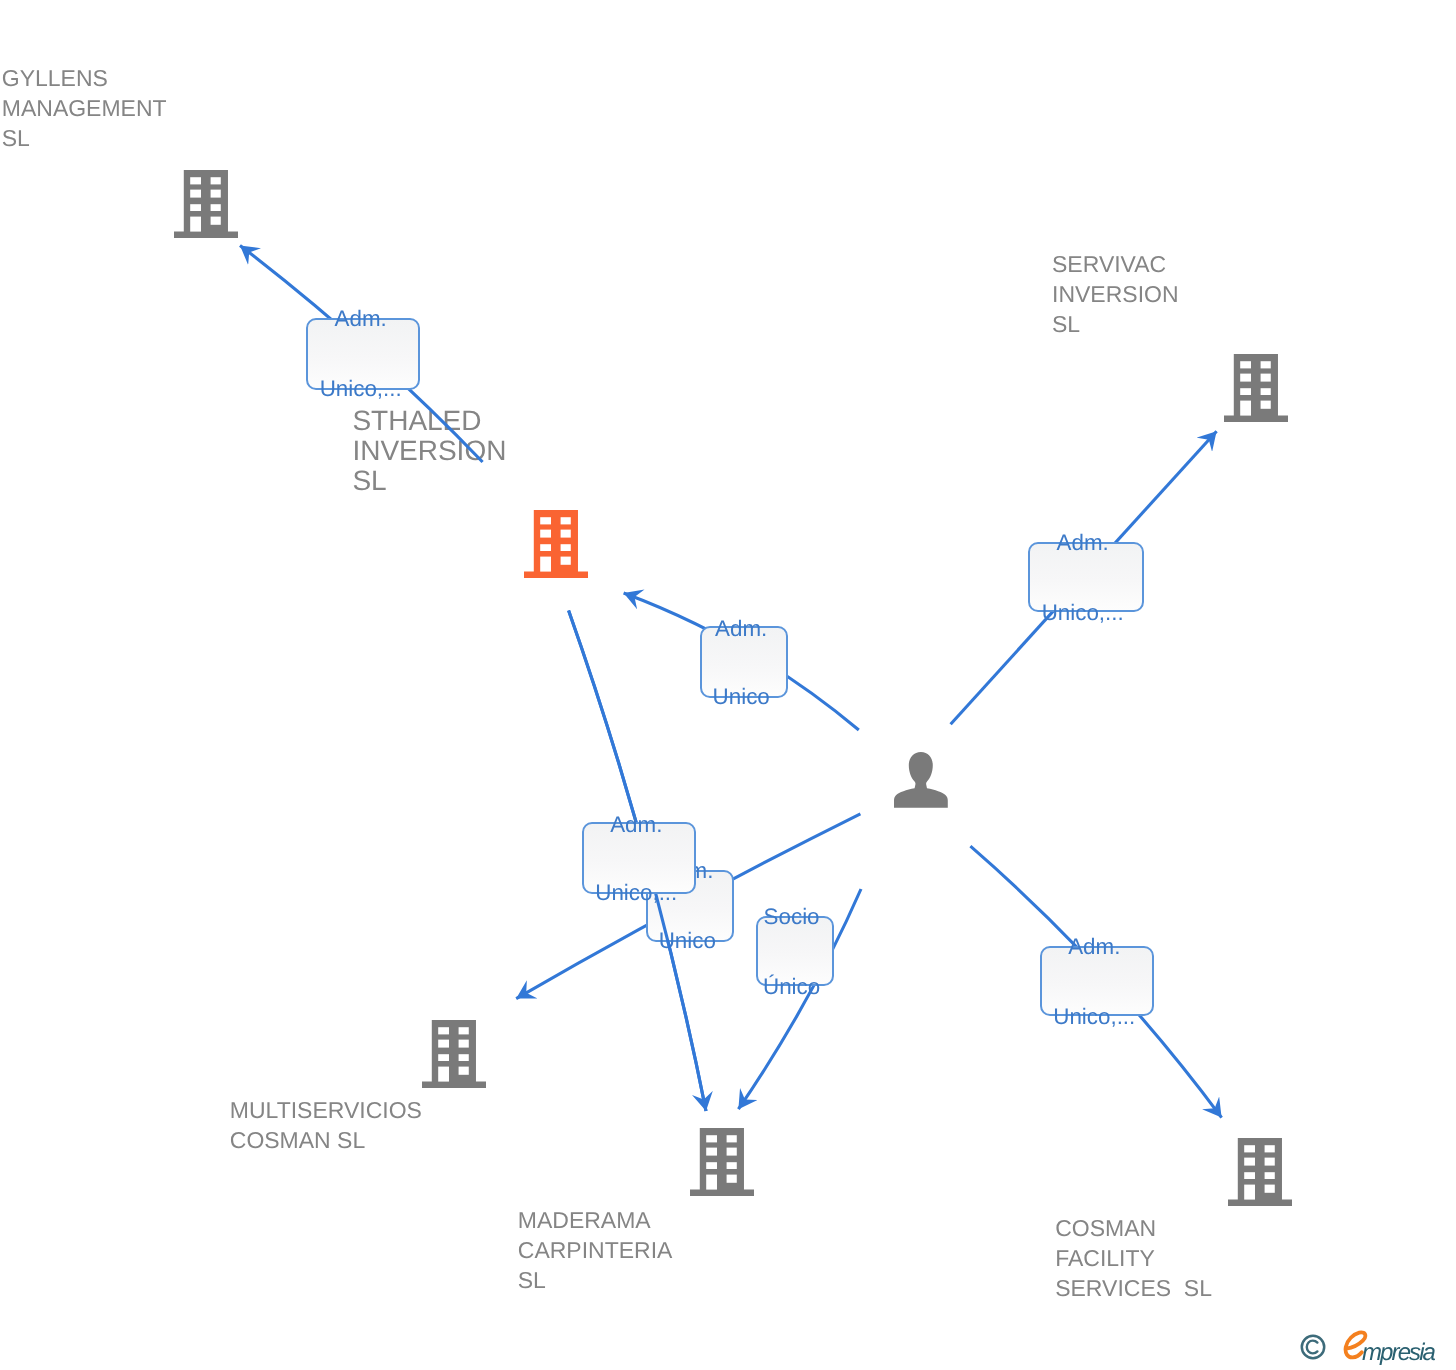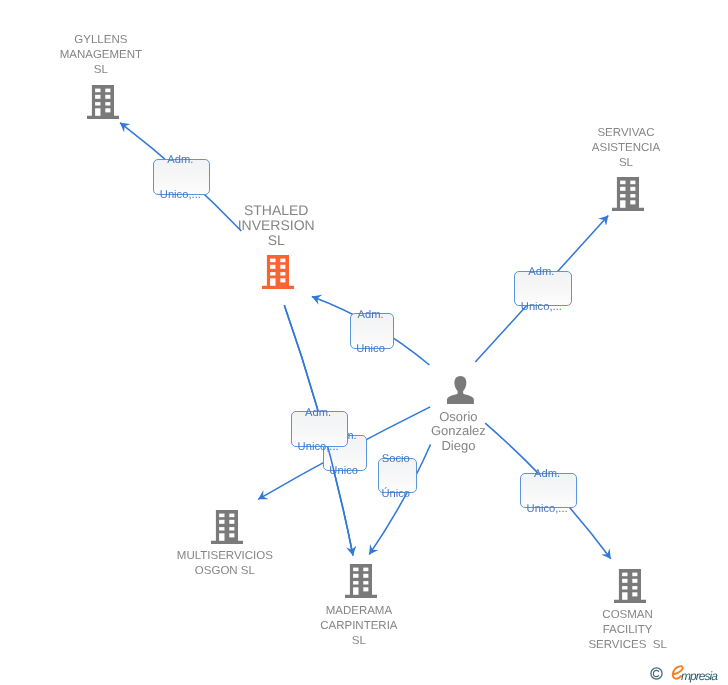--- a/index.html
+++ b/index.html
@@ -5,21 +5,21 @@
 <style>
   html,body{margin:0;padding:0;background:#ffffff;}
   body{width:728px;height:685px;overflow:hidden;position:relative;
        font-family:"Liberation Sans", sans-serif;
        -webkit-font-smoothing:antialiased;text-rendering:geometricPrecision;
        transform:translateZ(0);}
   #stage{position:absolute;left:0;top:0;width:728px;height:685px;overflow:hidden;}
   svg#edges{position:absolute;left:0;top:0;width:728px;height:685px;pointer-events:none;z-index:1;}
   svg#edges-over{position:absolute;left:0;top:0;width:728px;height:685px;pointer-events:none;z-index:3;}
   .node-icon{position:absolute;line-height:0;}
-  .node-label{position:absolute;text-align:center;color:#858585;
+  .node-label{position:absolute;text-align:left;color:#858585;
               font-size:11.5px;line-height:15.2px;font-weight:normal;white-space:pre;}
   .person-label{position:absolute;text-align:center;color:#858585;
               font-size:13px;line-height:14.85px;font-weight:normal;white-space:pre;}
   .reltag{position:absolute;box-sizing:border-box;z-index:2;
           border:1.5px solid #5b95db;border-radius:5px;
           background:linear-gradient(180deg,#f2f3f4 0%,#f7f7f8 55%,#fdfdfd 100%);
           color:#3d7ac8;font-size:11.2px;text-align:center;
           display:flex;flex-direction:column;justify-content:center;gap:20px;}
   .reltag i{display:block;font-style:normal;line-height:14.6px;position:relative;left:-1.3px;top:1.3px;}
   #logo{position:absolute;left:650px;top:664px;white-space:nowrap;line-height:16px;}
@@ -92,36 +92,36 @@
         <rect fill="#fff" x="8.1" y="3.6" width="5.4" height="3.6"></rect>
         <rect fill="#fff" x="18.3" y="3.6" width="5.1" height="3.6"></rect>
         <rect fill="#fff" x="8.1" y="9.8" width="5.4" height="4"></rect>
         <rect fill="#fff" x="18.3" y="9.8" width="5.1" height="4"></rect>
         <rect fill="#fff" x="8.1" y="17.1" width="5.4" height="3.4"></rect>
         <rect fill="#fff" x="18.3" y="17.1" width="5.1" height="3.4"></rect>
         <rect fill="#fff" x="8.1" y="23.3" width="5.4" height="7.5"></rect>
         <rect fill="#fff" x="18.3" y="23.3" width="5.1" height="4.1"></rect>
       </svg></div>
     <div class="node-label" style="left: 526px; top: 125.8px; width: 200px;">SERVIVAC
-ASISTENCIA
+INVERSION
 SL</div>
     <div class="node-icon" style="left: 211px; top: 509.7px;"><svg width="32.2" height="34.0" viewBox="0 0 32.2 34.0">
         <path fill="#7a7a7a" d="M0 30.8h32.2v3.2H0z"></path>
         <path fill="#7a7a7a" d="M4.9 0h22.1v31H4.9z"></path>
         <rect fill="#fff" x="8.1" y="3.6" width="5.4" height="3.6"></rect>
         <rect fill="#fff" x="18.3" y="3.6" width="5.1" height="3.6"></rect>
         <rect fill="#fff" x="8.1" y="9.8" width="5.4" height="4"></rect>
         <rect fill="#fff" x="18.3" y="9.8" width="5.1" height="4"></rect>
         <rect fill="#fff" x="8.1" y="17.1" width="5.4" height="3.4"></rect>
         <rect fill="#fff" x="18.3" y="17.1" width="5.1" height="3.4"></rect>
         <rect fill="#fff" x="8.1" y="23.3" width="5.4" height="7.5"></rect>
         <rect fill="#fff" x="18.3" y="23.3" width="5.1" height="4.1"></rect>
       </svg></div>
     <div class="node-label" style="left: 114.9px; top: 548.9px; width: 220px;">MULTISERVICIOS
-OSGON SL</div>
+COSMAN SL</div>
     <div class="node-icon" style="left: 345px; top: 564.4px;"><svg width="32.2" height="34.0" viewBox="0 0 32.2 34.0">
         <path fill="#7a7a7a" d="M0 30.8h32.2v3.2H0z"></path>
         <path fill="#7a7a7a" d="M4.9 0h22.1v31H4.9z"></path>
         <rect fill="#fff" x="8.1" y="3.6" width="5.4" height="3.6"></rect>
         <rect fill="#fff" x="18.3" y="3.6" width="5.1" height="3.6"></rect>
         <rect fill="#fff" x="8.1" y="9.8" width="5.4" height="4"></rect>
         <rect fill="#fff" x="18.3" y="9.8" width="5.1" height="4"></rect>
         <rect fill="#fff" x="8.1" y="17.1" width="5.4" height="3.4"></rect>
         <rect fill="#fff" x="18.3" y="17.1" width="5.1" height="3.4"></rect>
         <rect fill="#fff" x="8.1" y="23.3" width="5.4" height="7.5"></rect>
@@ -141,23 +141,20 @@
         <rect fill="#fff" x="18.3" y="17.1" width="5.1" height="3.4"></rect>
         <rect fill="#fff" x="8.1" y="23.3" width="5.4" height="7.5"></rect>
         <rect fill="#fff" x="18.3" y="23.3" width="5.1" height="4.1"></rect>
       </svg></div>
     <div class="node-label" style="left: 527.6px; top: 608px; width: 200px;">COSMAN
 FACILITY
 SERVICES  SL</div>
     <div class="node-icon" style="left: 447.15px; top: 376.4px;"><svg width="26.9" height="27.9" viewBox="0 0 26.9 27.9">
         <path fill="#7a7a7a" d="M13.45 0 C17.15 0 19.4 2.8 19.4 6.6 C19.4 10.0 18.1 13.1 16.6 14.6 C16.1 15.1 16.0 15.6 16.1 16.2 L16.5 18.1 C20.5 18.8 24.3 20.2 25.7 21.5 C26.6 22.3 26.9 23.2 26.9 24.3 L26.9 27.9 L0 27.9 L0 24.3 C0 23.2 0.3 22.3 1.1 21.5 C2.5 20.2 6.3 18.8 10.3 18.1 L10.7 16.2 C10.8 15.6 10.7 15.1 10.2 14.6 C8.7 13.1 7.4 10.0 7.4 6.6 C7.4 2.8 9.75 0 13.45 0 Z"></path>
       </svg></div>
-    <div class="person-label" style="left: 358.4px; top: 409.5px; width: 200px;">Osorio
-Gonzalez
-Diego</div>
     <div class="reltag" style="left: 152.8px; top: 158.6px; width: 57.7px; height: 36.2px;">
       <i>Adm.</i>
       <i>Unico,...</i>
     </div>
     <div class="reltag" style="left: 513.7px; top: 270.6px; width: 57.9px; height: 35.5px;">
       <i>Adm.</i>
       <i>Unico,...</i>
     </div>
     <div class="reltag" style="left: 349.8px; top: 312.7px; width: 44.2px; height: 36.4px;">
       <i>Adm.</i>

